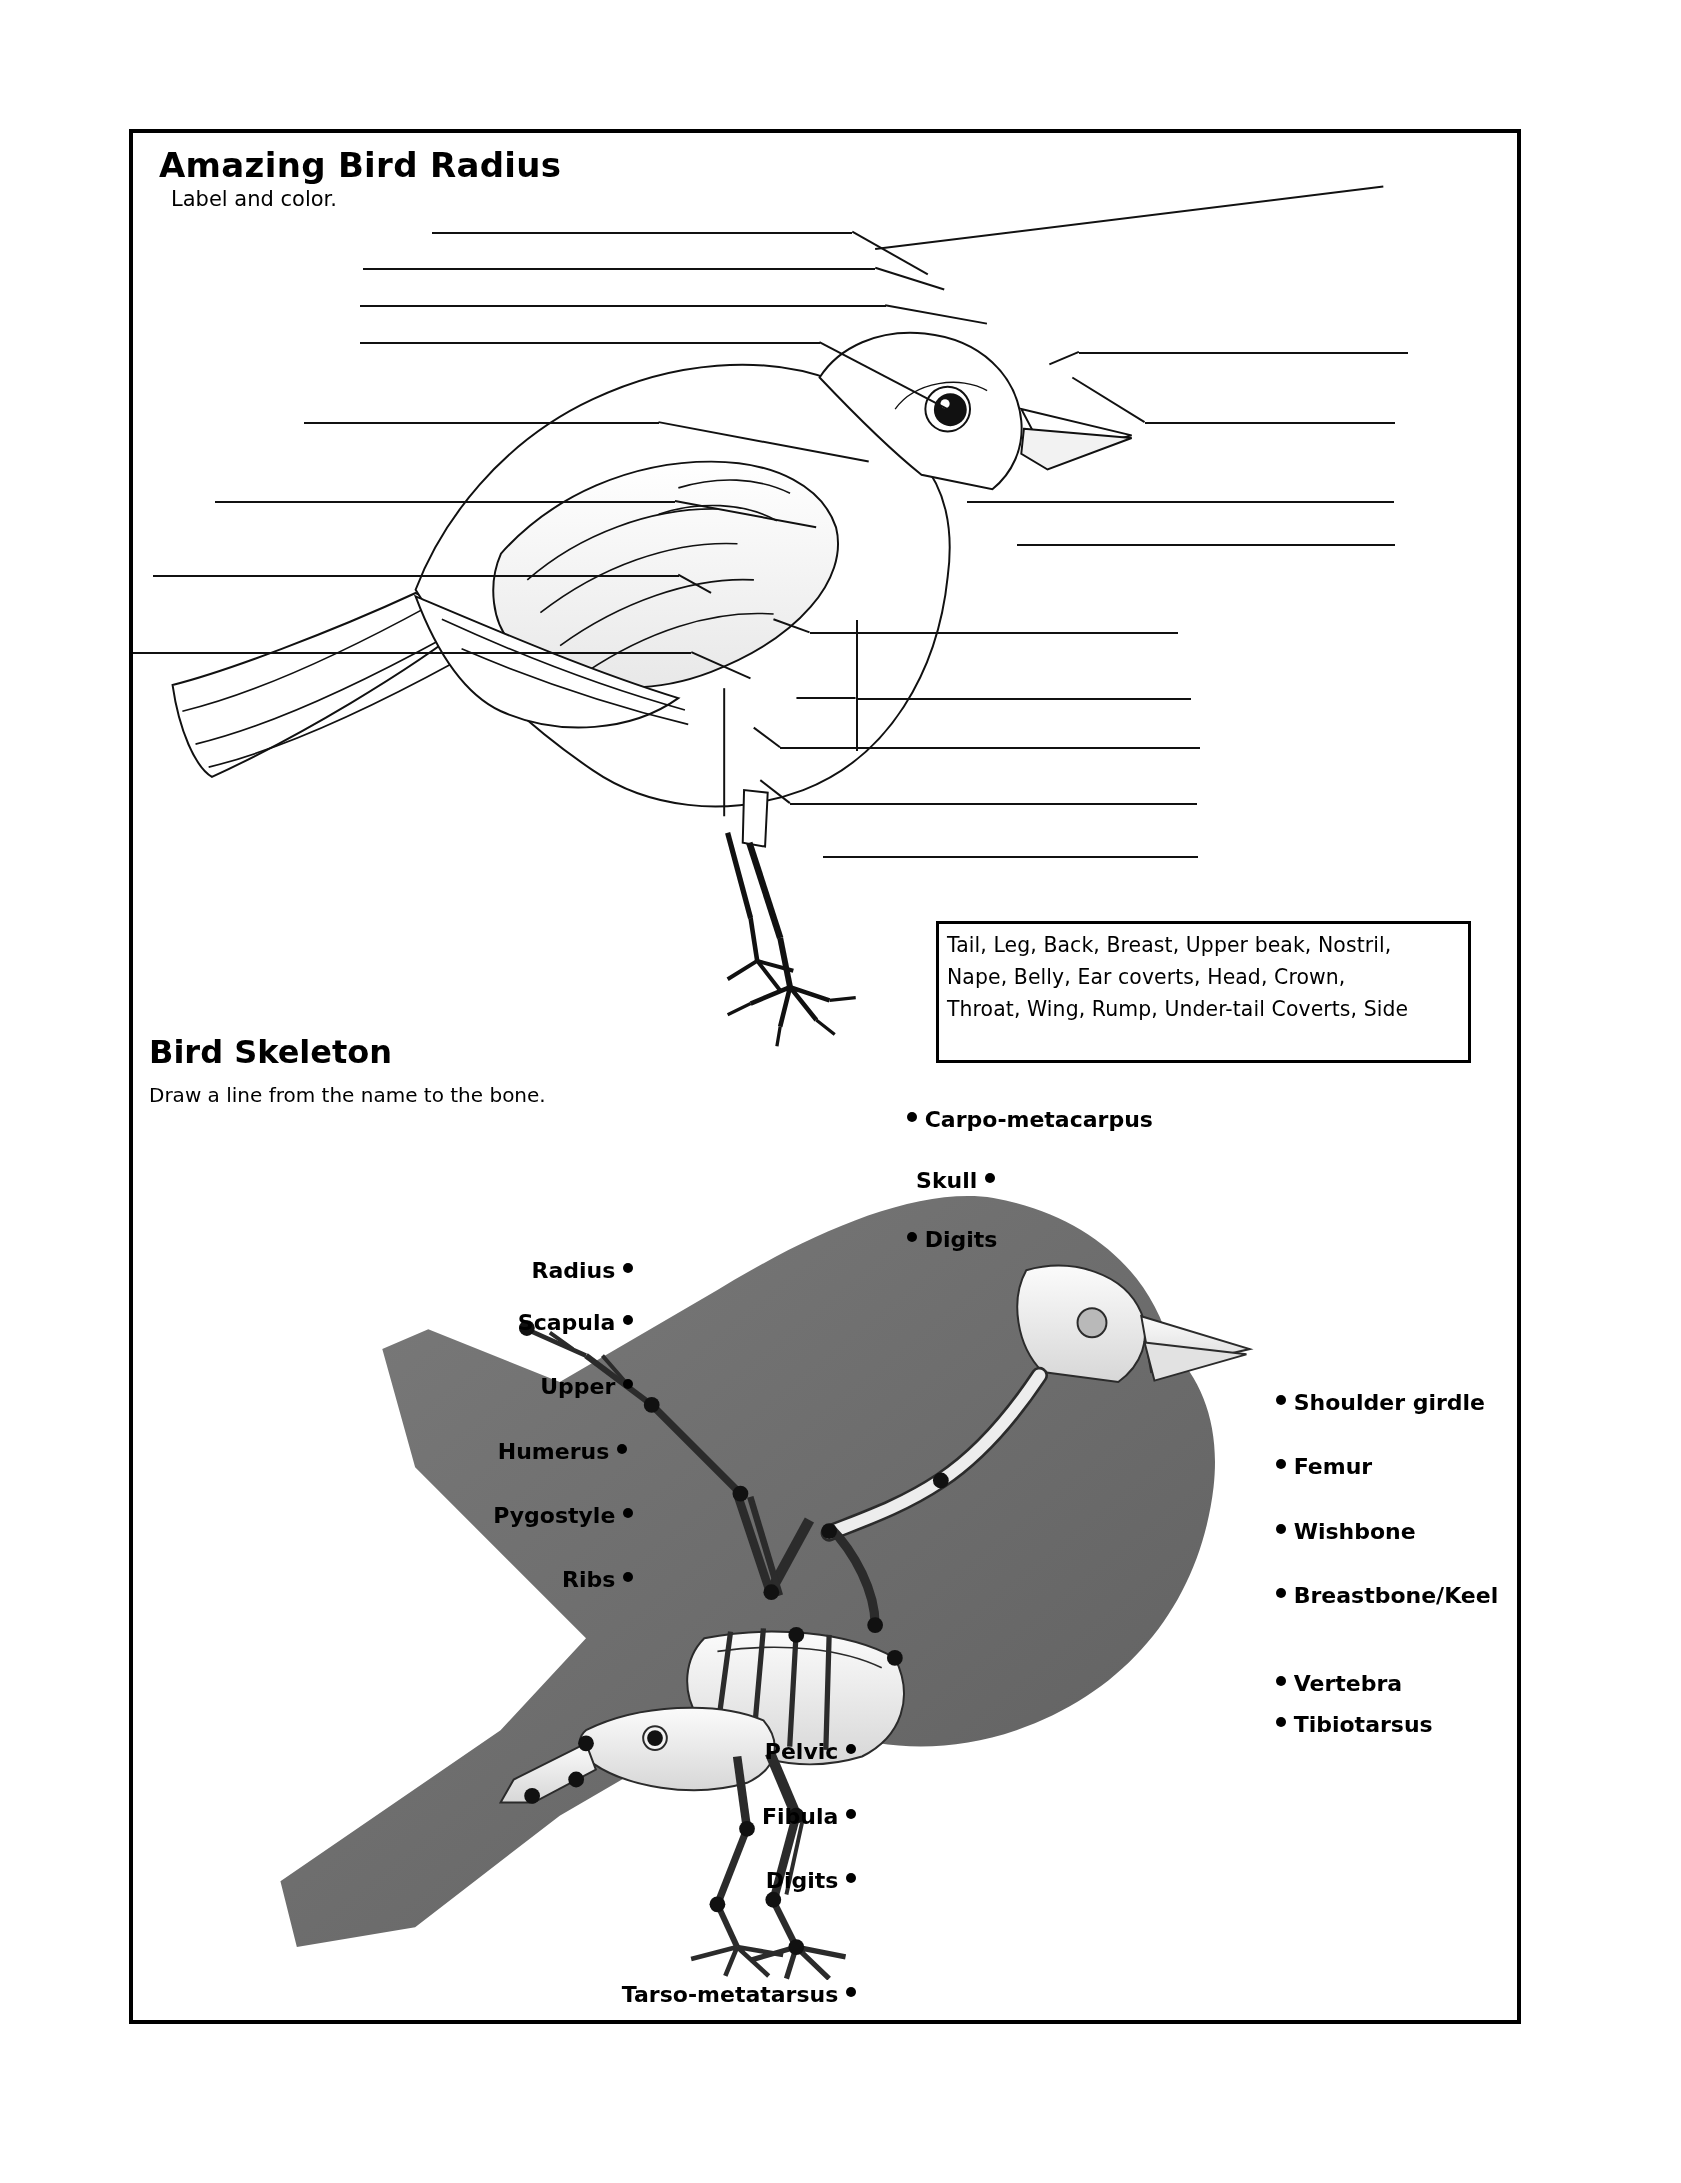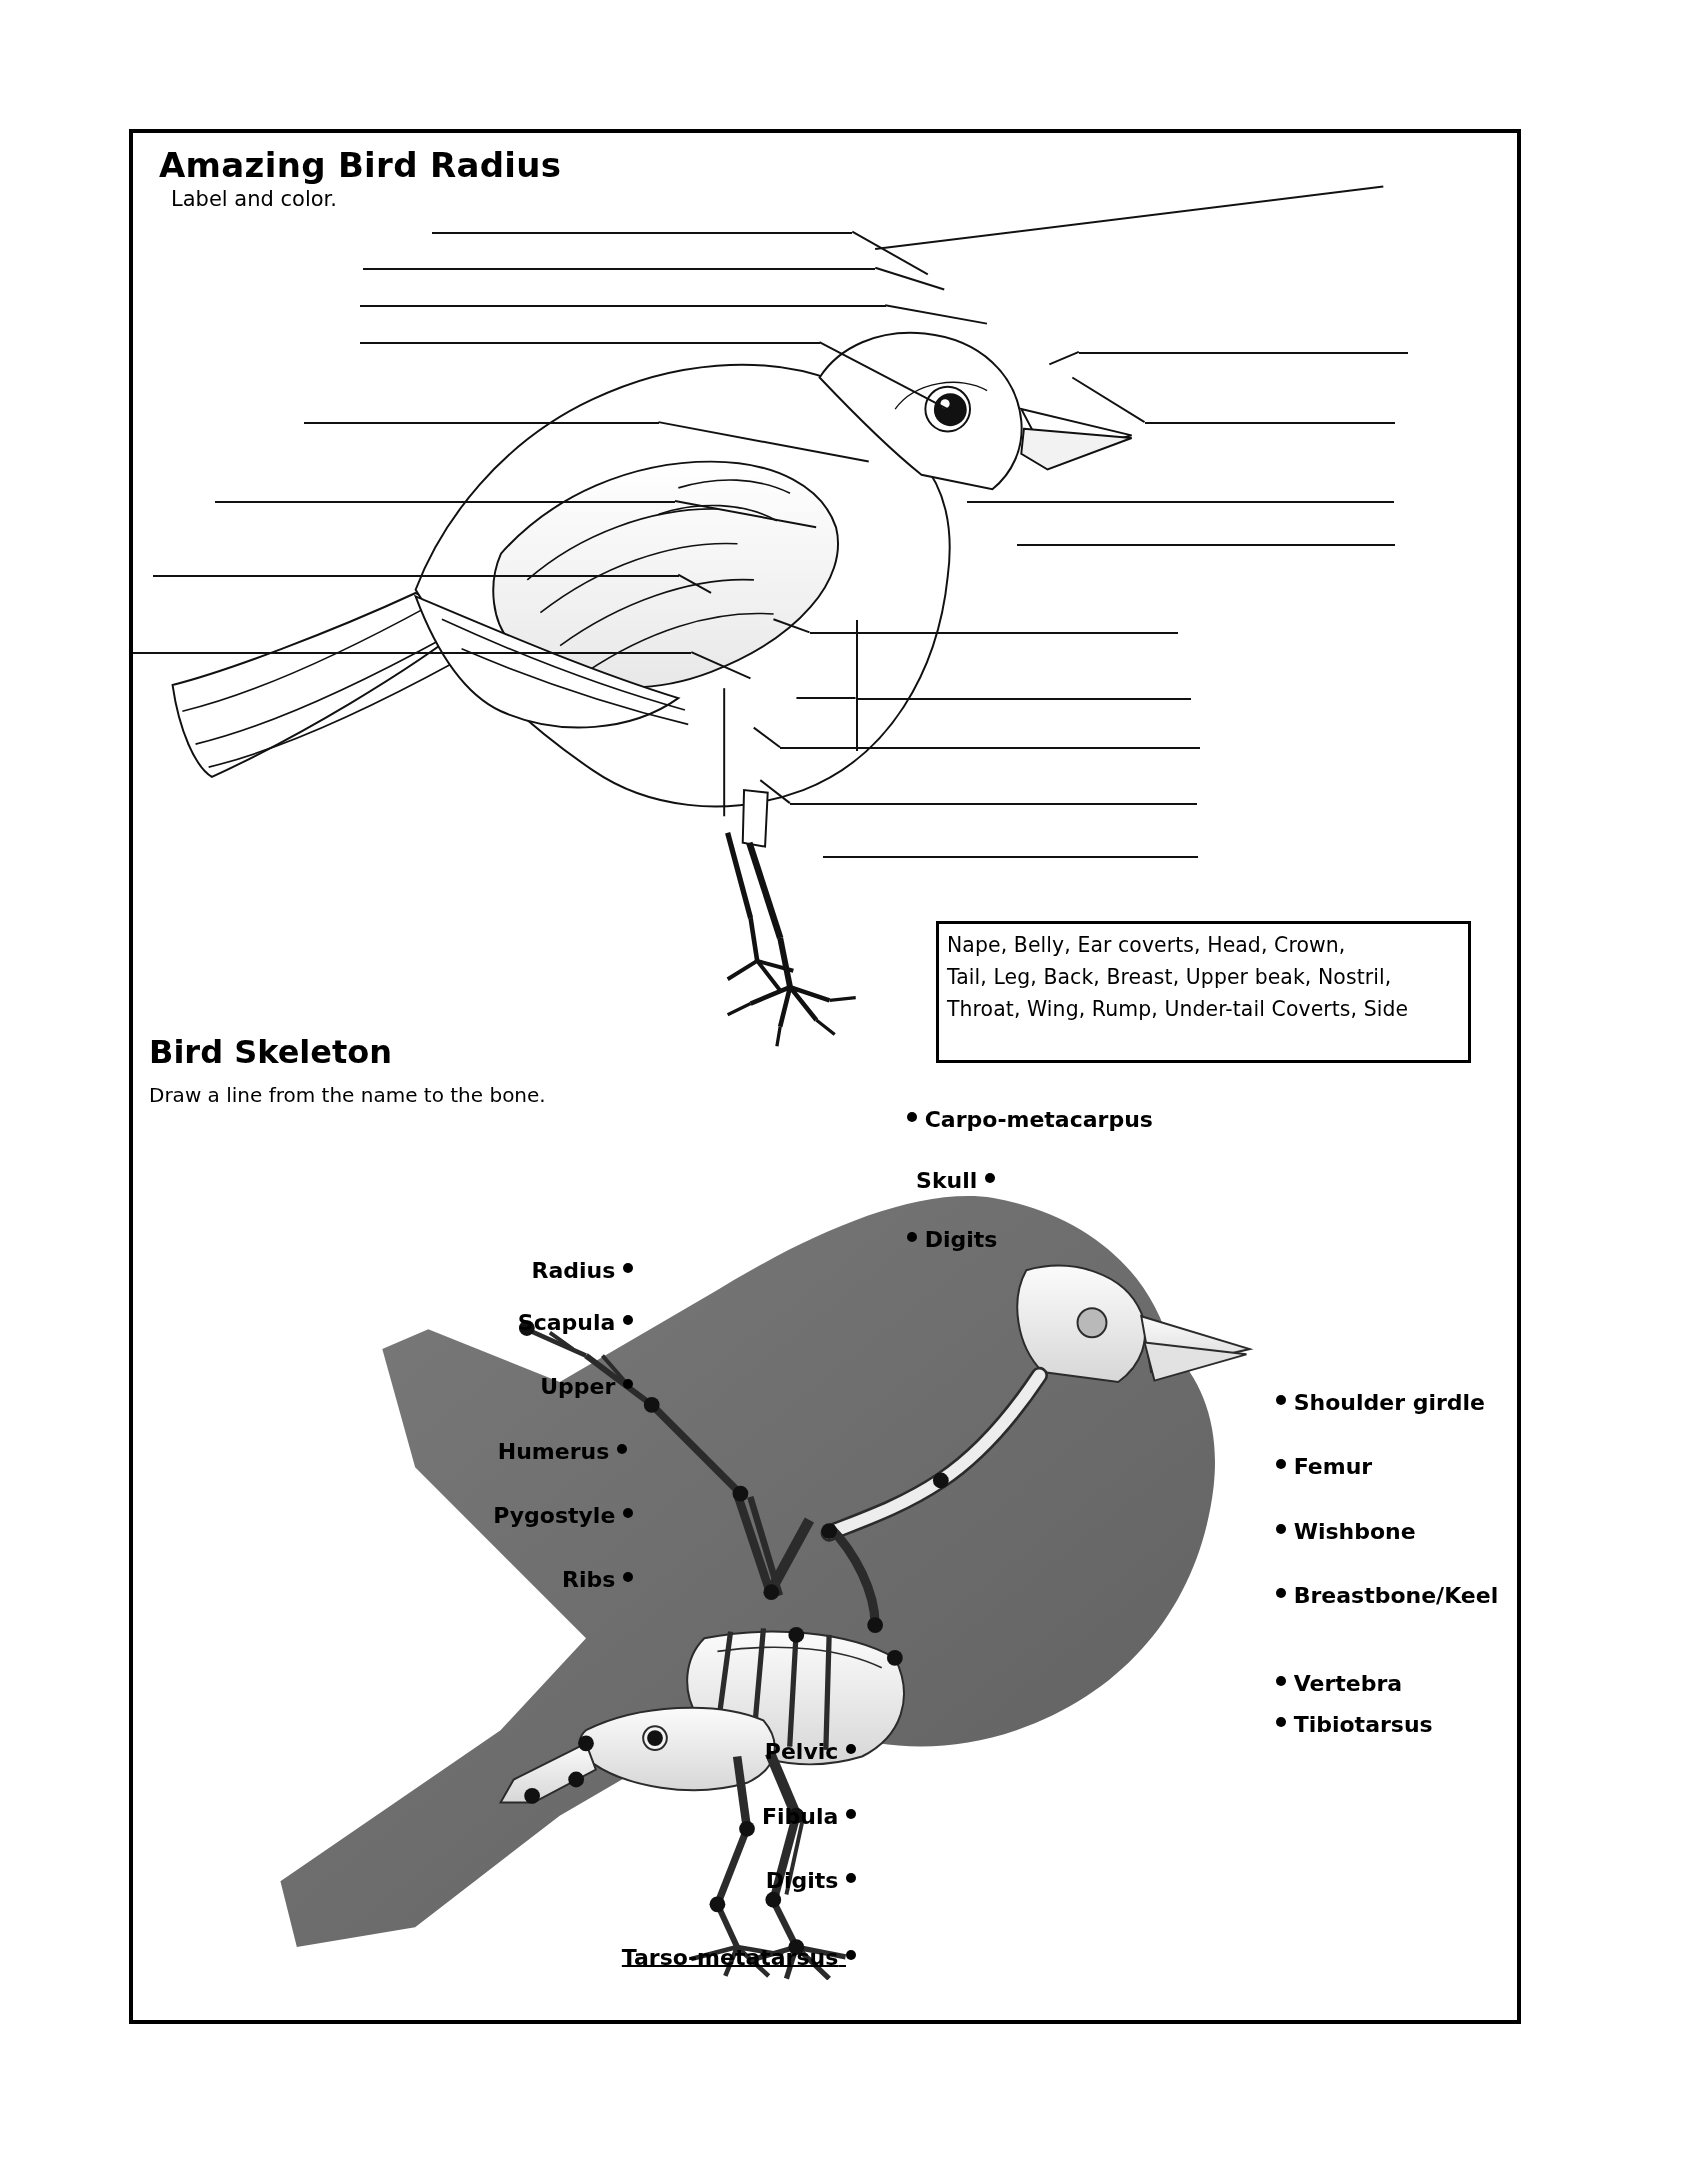--- a/index.html
+++ b/index.html
@@ -229,22 +229,22 @@
       <line x1="1540" y1="440" x2="1430" y2="372"></line>
       <line x1="1030" y1="760" x2="975" y2="740"></line>
       <line x1="1100" y1="860" x2="1010" y2="860"></line>
       <line x1="985" y1="935" x2="945" y2="905"></line>
       <line x1="1000" y1="1020" x2="955" y2="985"></line>
       <line x1="900" y1="1040" x2="900" y2="845"></line>
     </g>
   </svg>
 
   <div id="word-bank">
+    <div class="wb-line">Tail, Leg, Back, Breast, Upper beak, Nostril,</div>
     <div class="wb-line">Nape,   Belly, Ear coverts, Head, Crown,</div>
-    <div class="wb-line">Tail, Leg, Back, Breast, Upper beak, Nostril,</div>
     <div class="wb-line">Throat, Wing, Rump, Under-tail Coverts, Side</div>
   </div>
 
   <div class="title-skeleton">Bird Skeleton</div>
   <div class="subtitle-skeleton">Draw a line from the name to the bone.</div>
 
   <svg id="skeleton-art" viewBox="0 0 1750 1380">
     <defs>
       <linearGradient id="gsil" x1="0" y1="0" x2="1" y2="1">
         <stop offset="0%" stop-color="#7b7b7b"></stop>
@@ -380,21 +380,21 @@
     <span class="bullet"></span>
   </div>
   <div class="sk-label right-align" style="left:460px; top:1669px; width:263px;">
     <span class="txt">Fibula</span>
     <span class="bullet"></span>
   </div>
   <div class="sk-label right-align" style="left:460px; top:1733px; width:263px;">
     <span class="txt">Digits</span>
     <span class="bullet"></span>
   </div>
-  <div class="sk-label right-align" style="left:355px; top:1810px; width:368px;text-decoration:underline;">
+  <div class="sk-label right-align" style="left:355px; top:1847px; width:368px;">
     <span class="txt">Tarso-metatarsus</span>
     <span class="bullet"></span>
   </div>
 
   <div class="sk-label" style="left:1143px; top:1255px;">
     <span class="bullet"></span>
     <span class="txt">Shoulder girdle</span>
   </div>
   <div class="sk-label" style="left:1143px; top:1319px;">
     <span class="bullet"></span>

